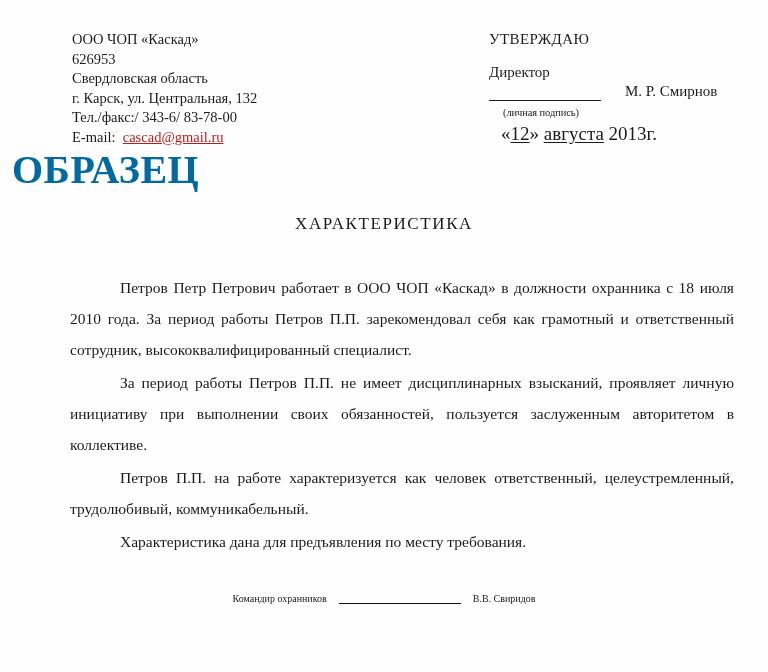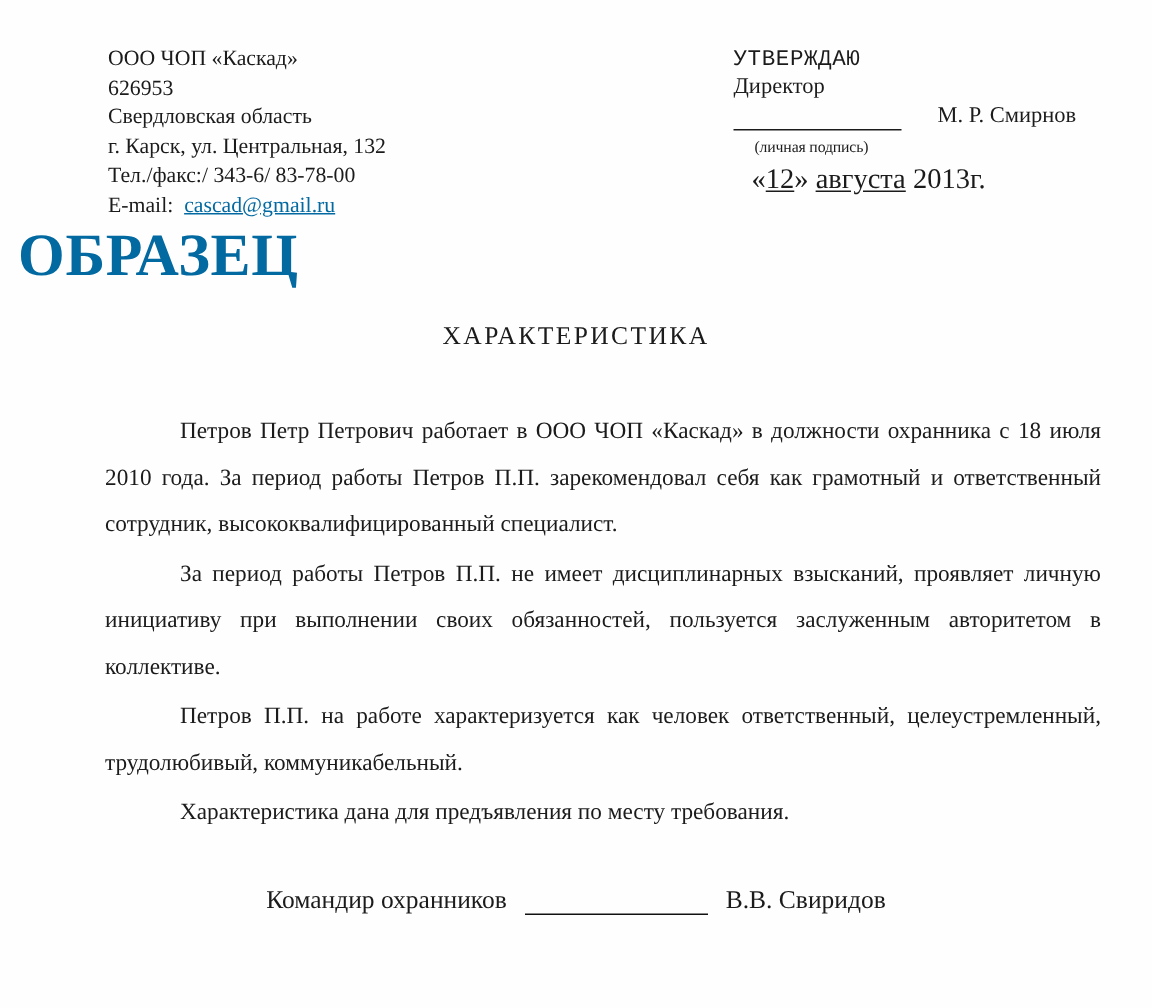--- a/index.html
+++ b/index.html
@@ -39,36 +39,36 @@
     top: 0;
     width: 300px;
     font-size: 14.5px;
     line-height: 19.5px;
   }
   .sender .line {
     white-space: nowrap;
   }
   .email-label { }
   .email-link {
-    color: #0369a1;
+    color: #b91c1c;
     text-decoration: underline;
     text-underline-offset: 1px;
   }
 
   .approve {
     position: absolute;
     left: 489px;
     top: 0;
     width: 252px;
     font-size: 15px;
     line-height: 19px;
   }
   .approve-title {
     letter-spacing: 0.4px;
-    font-family: Liberation Mono, monospace;
+    margin-bottom: 14px;
   }
   .approve-role {
   }
   .sign-row {
     display: flex;
     align-items: flex-end;
     gap: 24px;
     white-space: nowrap;
   }
   .sign-rule {
@@ -140,21 +140,21 @@
   
   .footer-sign {
     position: absolute;
     top: 590px;
     left: 0;
     right: 0;
     display: flex;
     justify-content: center;
     align-items: flex-end;
     gap: 12px;
-    font-size: 17px;
+    font-size: 10px;
     white-space: nowrap;
     text-align: right;
   }
   .footer-rule {
     display: inline-block;
     width: 122px;
     border-bottom: 1.6px solid #111;
     height: 13px;
   }
 </style>

